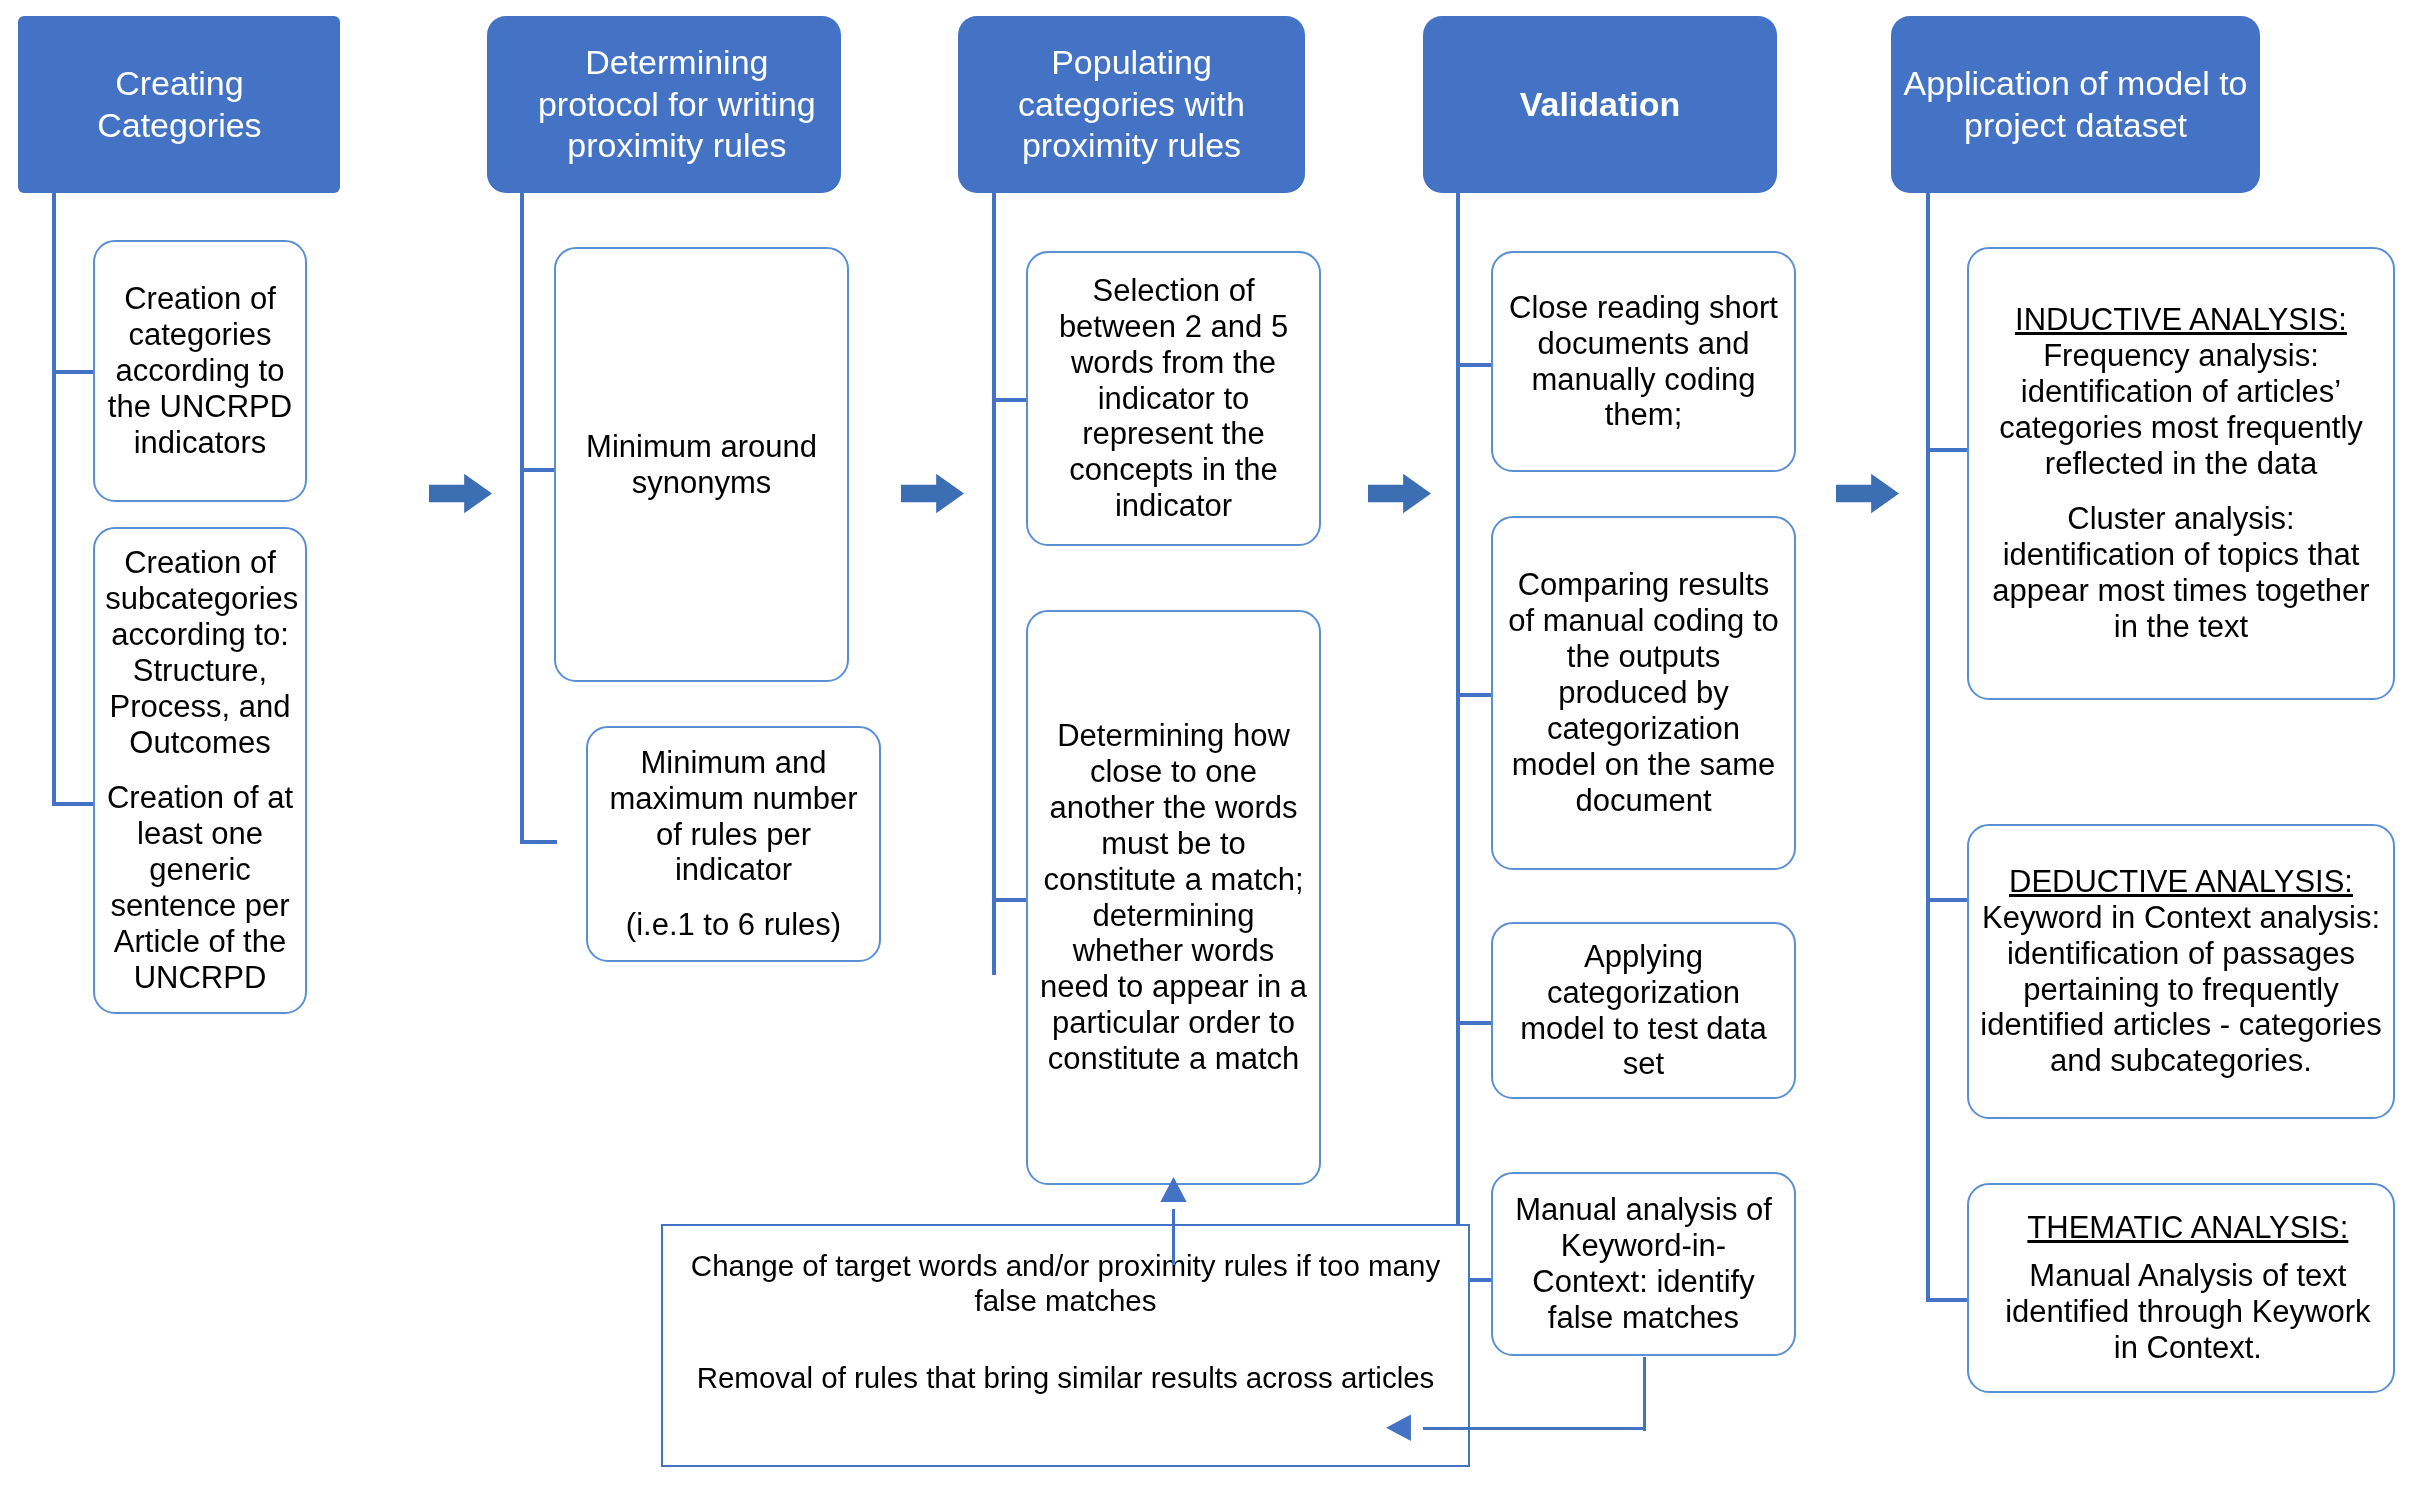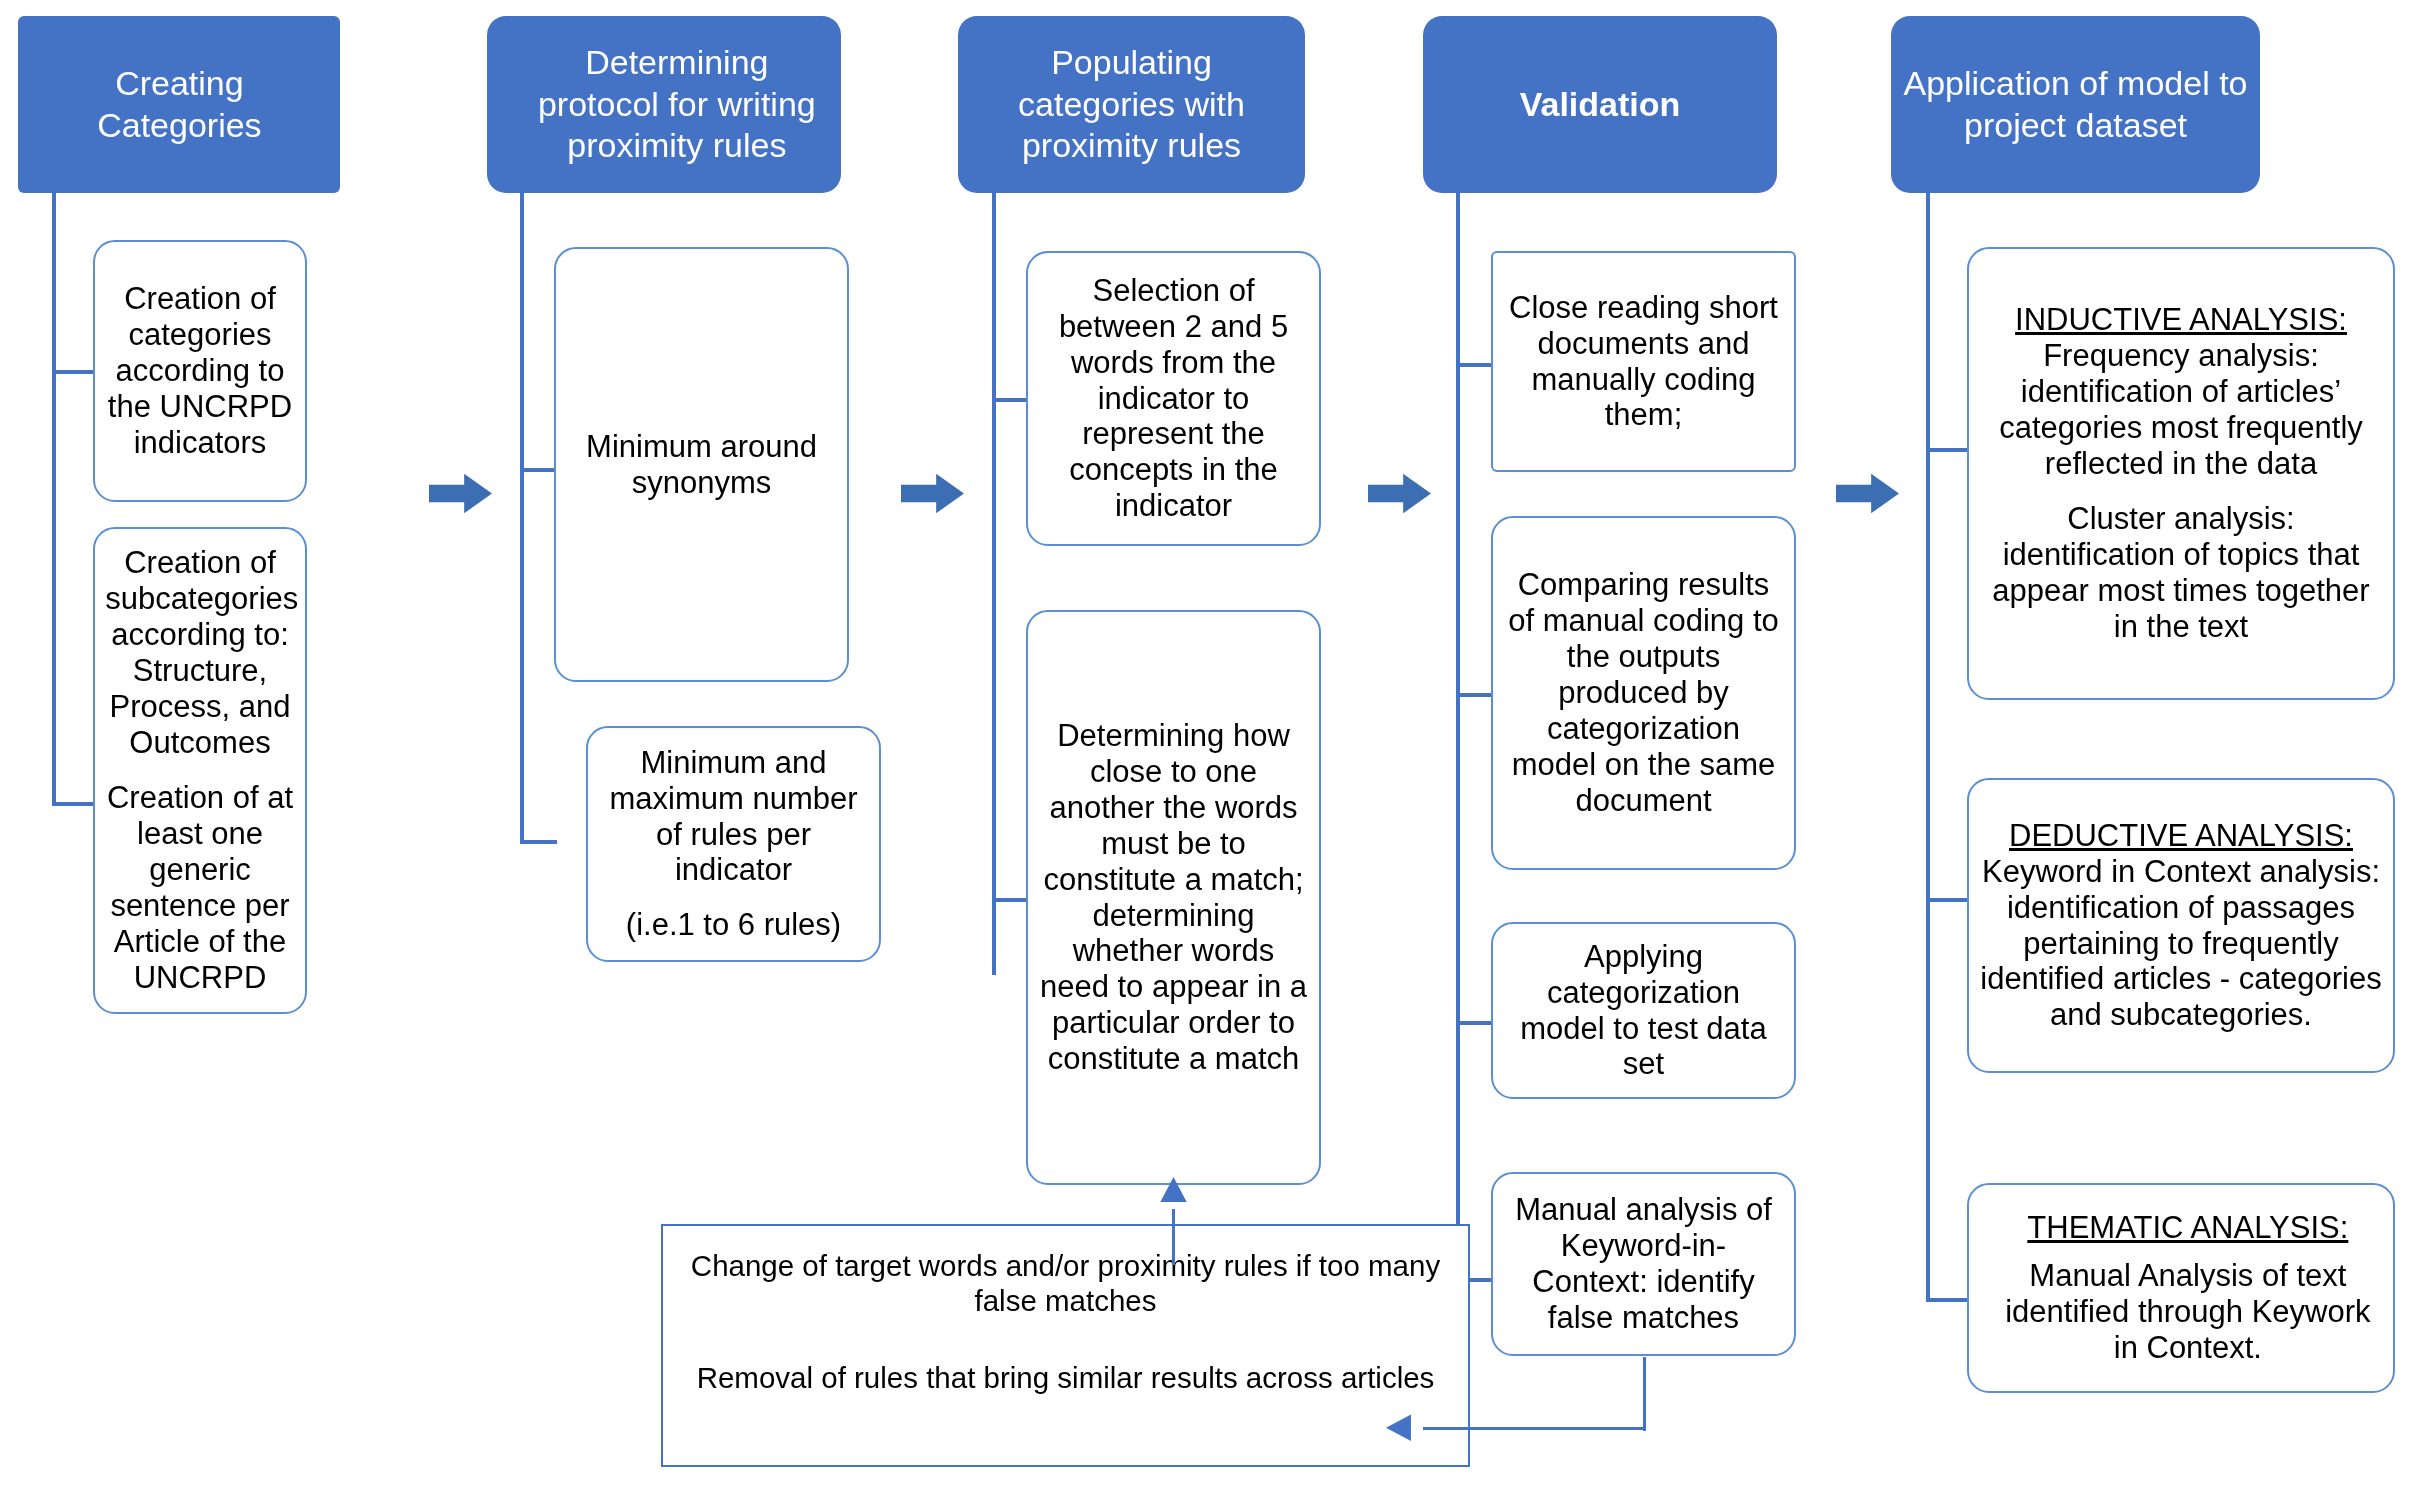--- a/index.html
+++ b/index.html
@@ -135,21 +135,21 @@
   <div class="card" style="left:1026px;top:610px;width:295px;height:575px;">
     <p>Determining how close to one another the words must be to constitute a match; determining whether words need to appear in a particular order to constitute a match</p>
   </div>
 
   <div class="vline" style="left:1456px;top:193px;height:1088px;"></div>
   <div class="hline" style="left:1456px;top:363px;width:37px;"></div>
   <div class="hline" style="left:1456px;top:693px;width:37px;"></div>
   <div class="hline" style="left:1456px;top:1021px;width:37px;"></div>
   <div class="hline" style="left:1456px;top:1278px;width:37px;"></div>
 
-  <div class="card" style="left:1491px;top:251px;width:305px;height:221px;border-radius:6px;">
+  <div class="card" style="left:1491px;top:251px;width:305px;height:221px;">
     <p>Close reading short documents and manually coding them;</p>
   </div>
 
   <div class="card" style="left:1491px;top:516px;width:305px;height:354px;">
     <p>Comparing results of manual coding to the outputs produced by categorization model on the same document</p>
   </div>
 
   <div class="card" style="left:1491px;top:922px;width:305px;height:177px;">
     <p>Applying categorization model to test data set</p>
   </div>
@@ -162,21 +162,21 @@
   <div class="hline" style="left:1926px;top:448px;width:44px;"></div>
   <div class="hline" style="left:1926px;top:898px;width:44px;"></div>
   <div class="hline" style="left:1926px;top:1298px;width:44px;"></div>
 
   <div class="card" style="left:1967px;top:247px;width:428px;height:453px;">
     <p class="u">INDUCTIVE ANALYSIS:</p>
     <p style="margin-top:0;">Frequency analysis: identification of articles’ categories most frequently reflected in the data</p>
     <p>Cluster analysis: identification of topics that appear most times together in the text</p>
   </div>
 
-  <div class="card" style="left:1967px;top:778px;width:428px;height:295px;">
+  <div class="card" style="left:1967px;top:824px;width:428px;height:295px;">
     <p class="u">DEDUCTIVE ANALYSIS:</p>
     <p style="margin-top:0;">Keyword in Context analysis: identification of passages pertaining to frequently identified articles - categories and subcategories.</p>
   </div>
 
   <div class="card" style="left:1967px;top:1183px;width:428px;height:210px;padding-left:24px;">
     <p class="u">THEMATIC ANALYSIS:</p>
     <p style="margin-top:11.8px;">Manual Analysis of text identified through Keywork in Context.</p>
   </div>
 
   <svg class="blockarrow" style="left:429px;top:472px;" viewBox="0 0 86 58">

